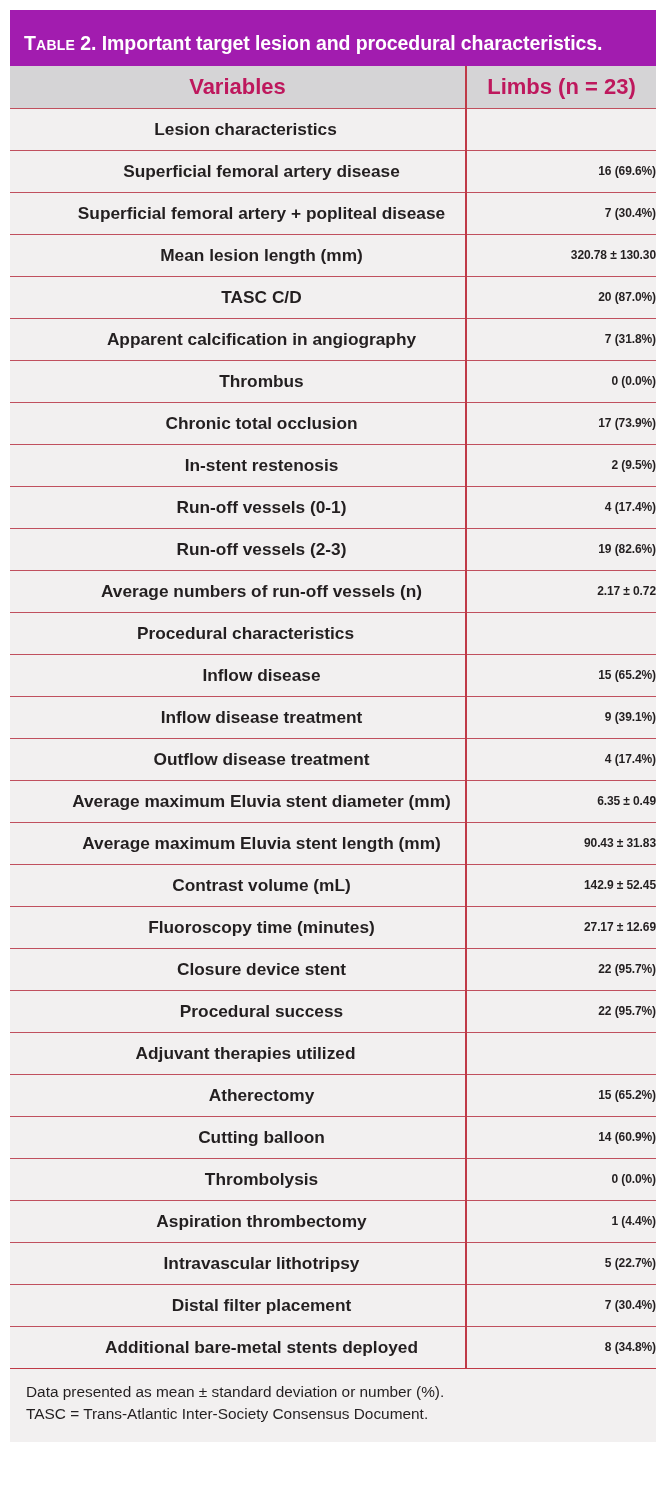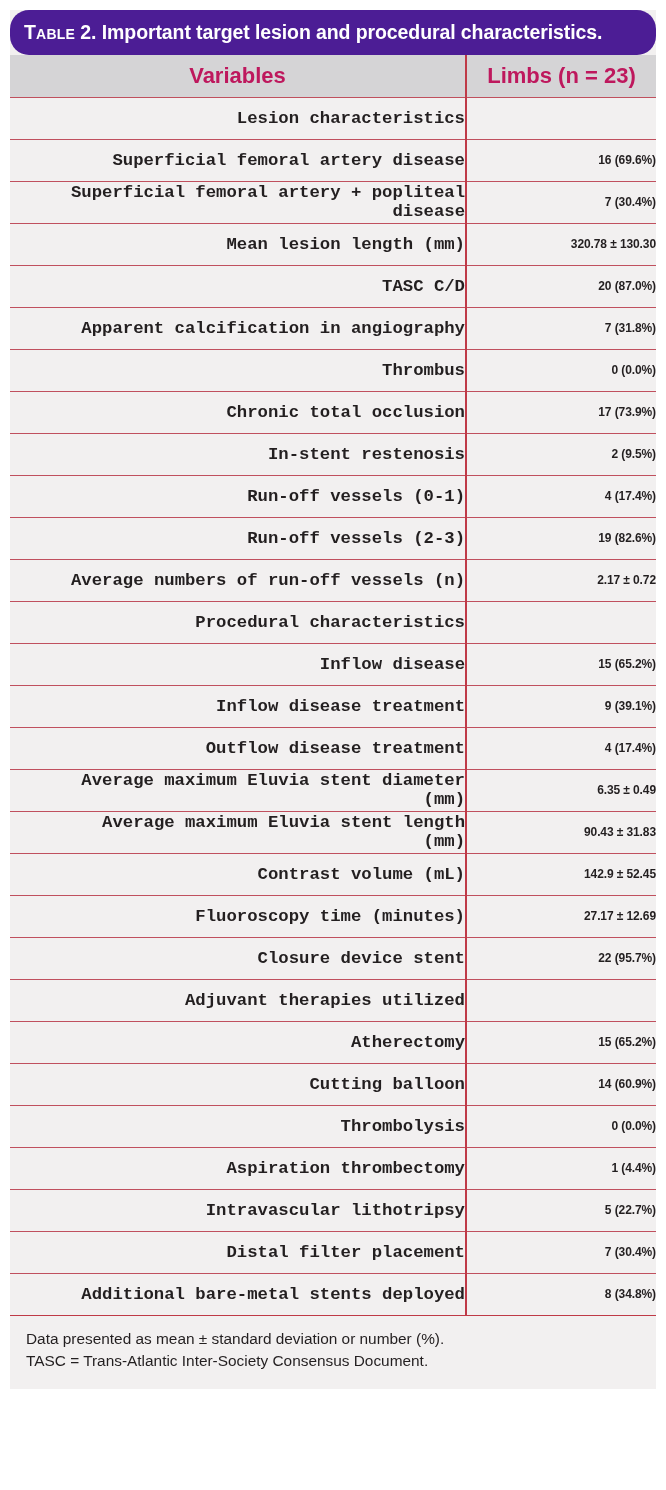--- a/index.html
+++ b/index.html
@@ -17,29 +17,28 @@
   .table-wrap {
     position: absolute;
     left: 10px;
     top: 10px;
     width: 646px;
     background: #f2f0f0;
   }
 
   
   .table-title {
-    background: #4c1d95;
+    background: #a21caf;
     color: #ffffff;
     font-size: 19.5px;
     font-weight: bold;
     letter-spacing: -0.1px;
-    padding: 11px 14px 12px 14px;
+    padding: 22px 14px 12px 14px;
     line-height: 1.15;
     box-sizing: border-box;
-    border-radius: 19px;
   }
   .title-smallcaps {
     font-variant: small-caps;
     letter-spacing: 0.2px;
   }
 
   
   .tbl {
     width: 100%;
     border-collapse: collapse;
@@ -69,23 +68,22 @@
     border-bottom: 1.6px solid #c0505e;
   }
 
   tbody td {
     background: #f2f0f0;
     color: #231f20;
     font-size: 17.3px;
     font-weight: bold;
   }
   tbody td.c-label {
-    text-align: right;
+    text-align: center;
     padding-left: 16px;
-    font-family: Liberation Mono, monospace;
   }
   tbody tr.indent td.c-label {
     padding-left: 48px;
   }
   tbody td.c-value {
     text-align: right;
     font-size: 12px;
     letter-spacing: -0.1px;
     margin-left: 36px;
   }
@@ -202,20 +200,24 @@
           <td class="c-value">142.9 ± 52.45</td>
         </tr>
         <tr class="indent">
           <td class="c-label">Fluoroscopy time (minutes)</td>
           <td class="c-value">27.17 ± 12.69</td>
         </tr>
         <tr class="indent">
           <td class="c-label">Closure device stent</td>
           <td class="c-value">22 (95.7%)</td>
         </tr>
+        <tr class="indent">
+          <td class="c-label">Procedural success</td>
+          <td class="c-value">22 (95.7%)</td>
+        </tr>
         <tr>
           <td class="c-label">Adjuvant therapies utilized</td>
           <td class="c-value"></td>
         </tr>
         <tr class="indent">
           <td class="c-label">Atherectomy</td>
           <td class="c-value">15 (65.2%)</td>
         </tr>
         <tr class="indent">
           <td class="c-label">Cutting balloon</td>

